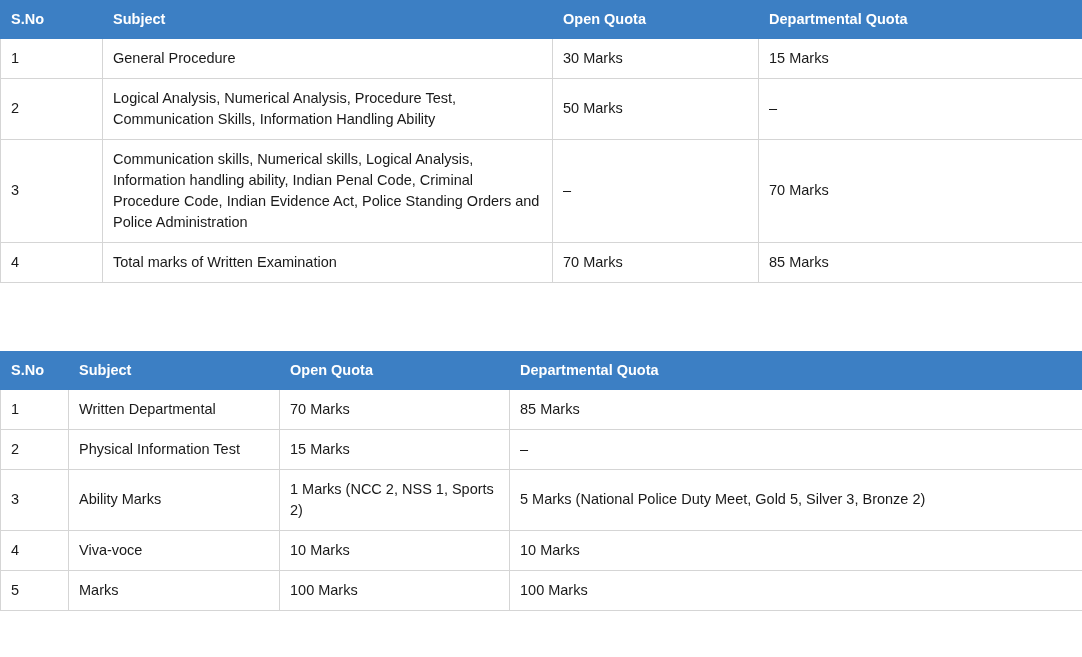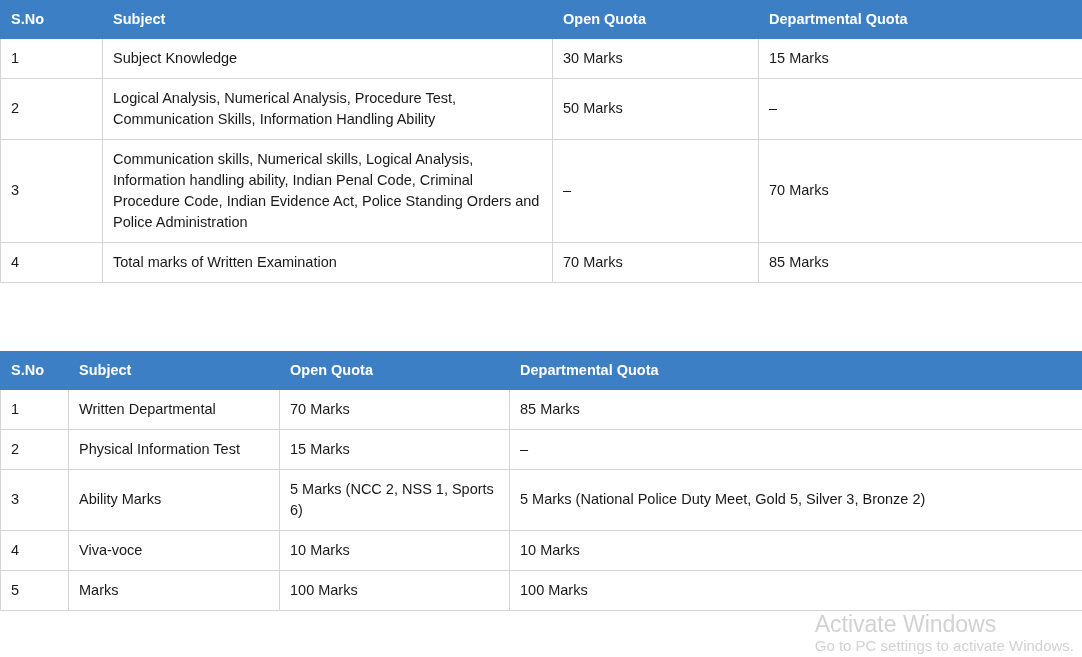--- a/index.html
+++ b/index.html
@@ -97,21 +97,21 @@
       <tr>
         <th>S.No</th>
         <th>Subject</th>
         <th>Open Quota</th>
         <th>Departmental Quota</th>
       </tr>
     </thead>
     <tbody>
       <tr>
         <td>1</td>
-        <td>Subject Knowledge</td>
+        <td>General Procedure</td>
         <td>30 Marks</td>
         <td>15 Marks</td>
       </tr>
       <tr>
         <td>2</td>
         <td>Logical Analysis, Numerical Analysis, Procedure Test, Communication Skills, Information Handling Ability</td>
         <td>50 Marks</td>
         <td>–</td>
       </tr>
       <tr>
@@ -155,36 +155,32 @@
       </tr>
       <tr>
         <td>2</td>
         <td>Physical Information Test</td>
         <td>15 Marks</td>
         <td>–</td>
       </tr>
       <tr>
         <td>3</td>
         <td>Ability Marks</td>
-        <td>5 Marks (NCC 2, NSS 1, Sports 6)</td>
+        <td>1 Marks (NCC 2, NSS 1, Sports 2)</td>
         <td>5 Marks (National Police Duty Meet, Gold 5, Silver 3, Bronze 2)</td>
       </tr>
       <tr>
         <td>4</td>
         <td>Viva-voce</td>
         <td>10 Marks</td>
         <td>10 Marks</td>
       </tr>
       <tr>
         <td>5</td>
         <td>Marks</td>
         <td>100 Marks</td>
         <td>100 Marks</td>
       </tr>
     </tbody>
   </table>
 
-  <div class="watermark">
-    <div class="wm-title">Activate Windows</div>
-    <div class="wm-sub">Go to PC settings to activate Windows.</div>
-  </div>
 
 </div>
 
 </body></html>

